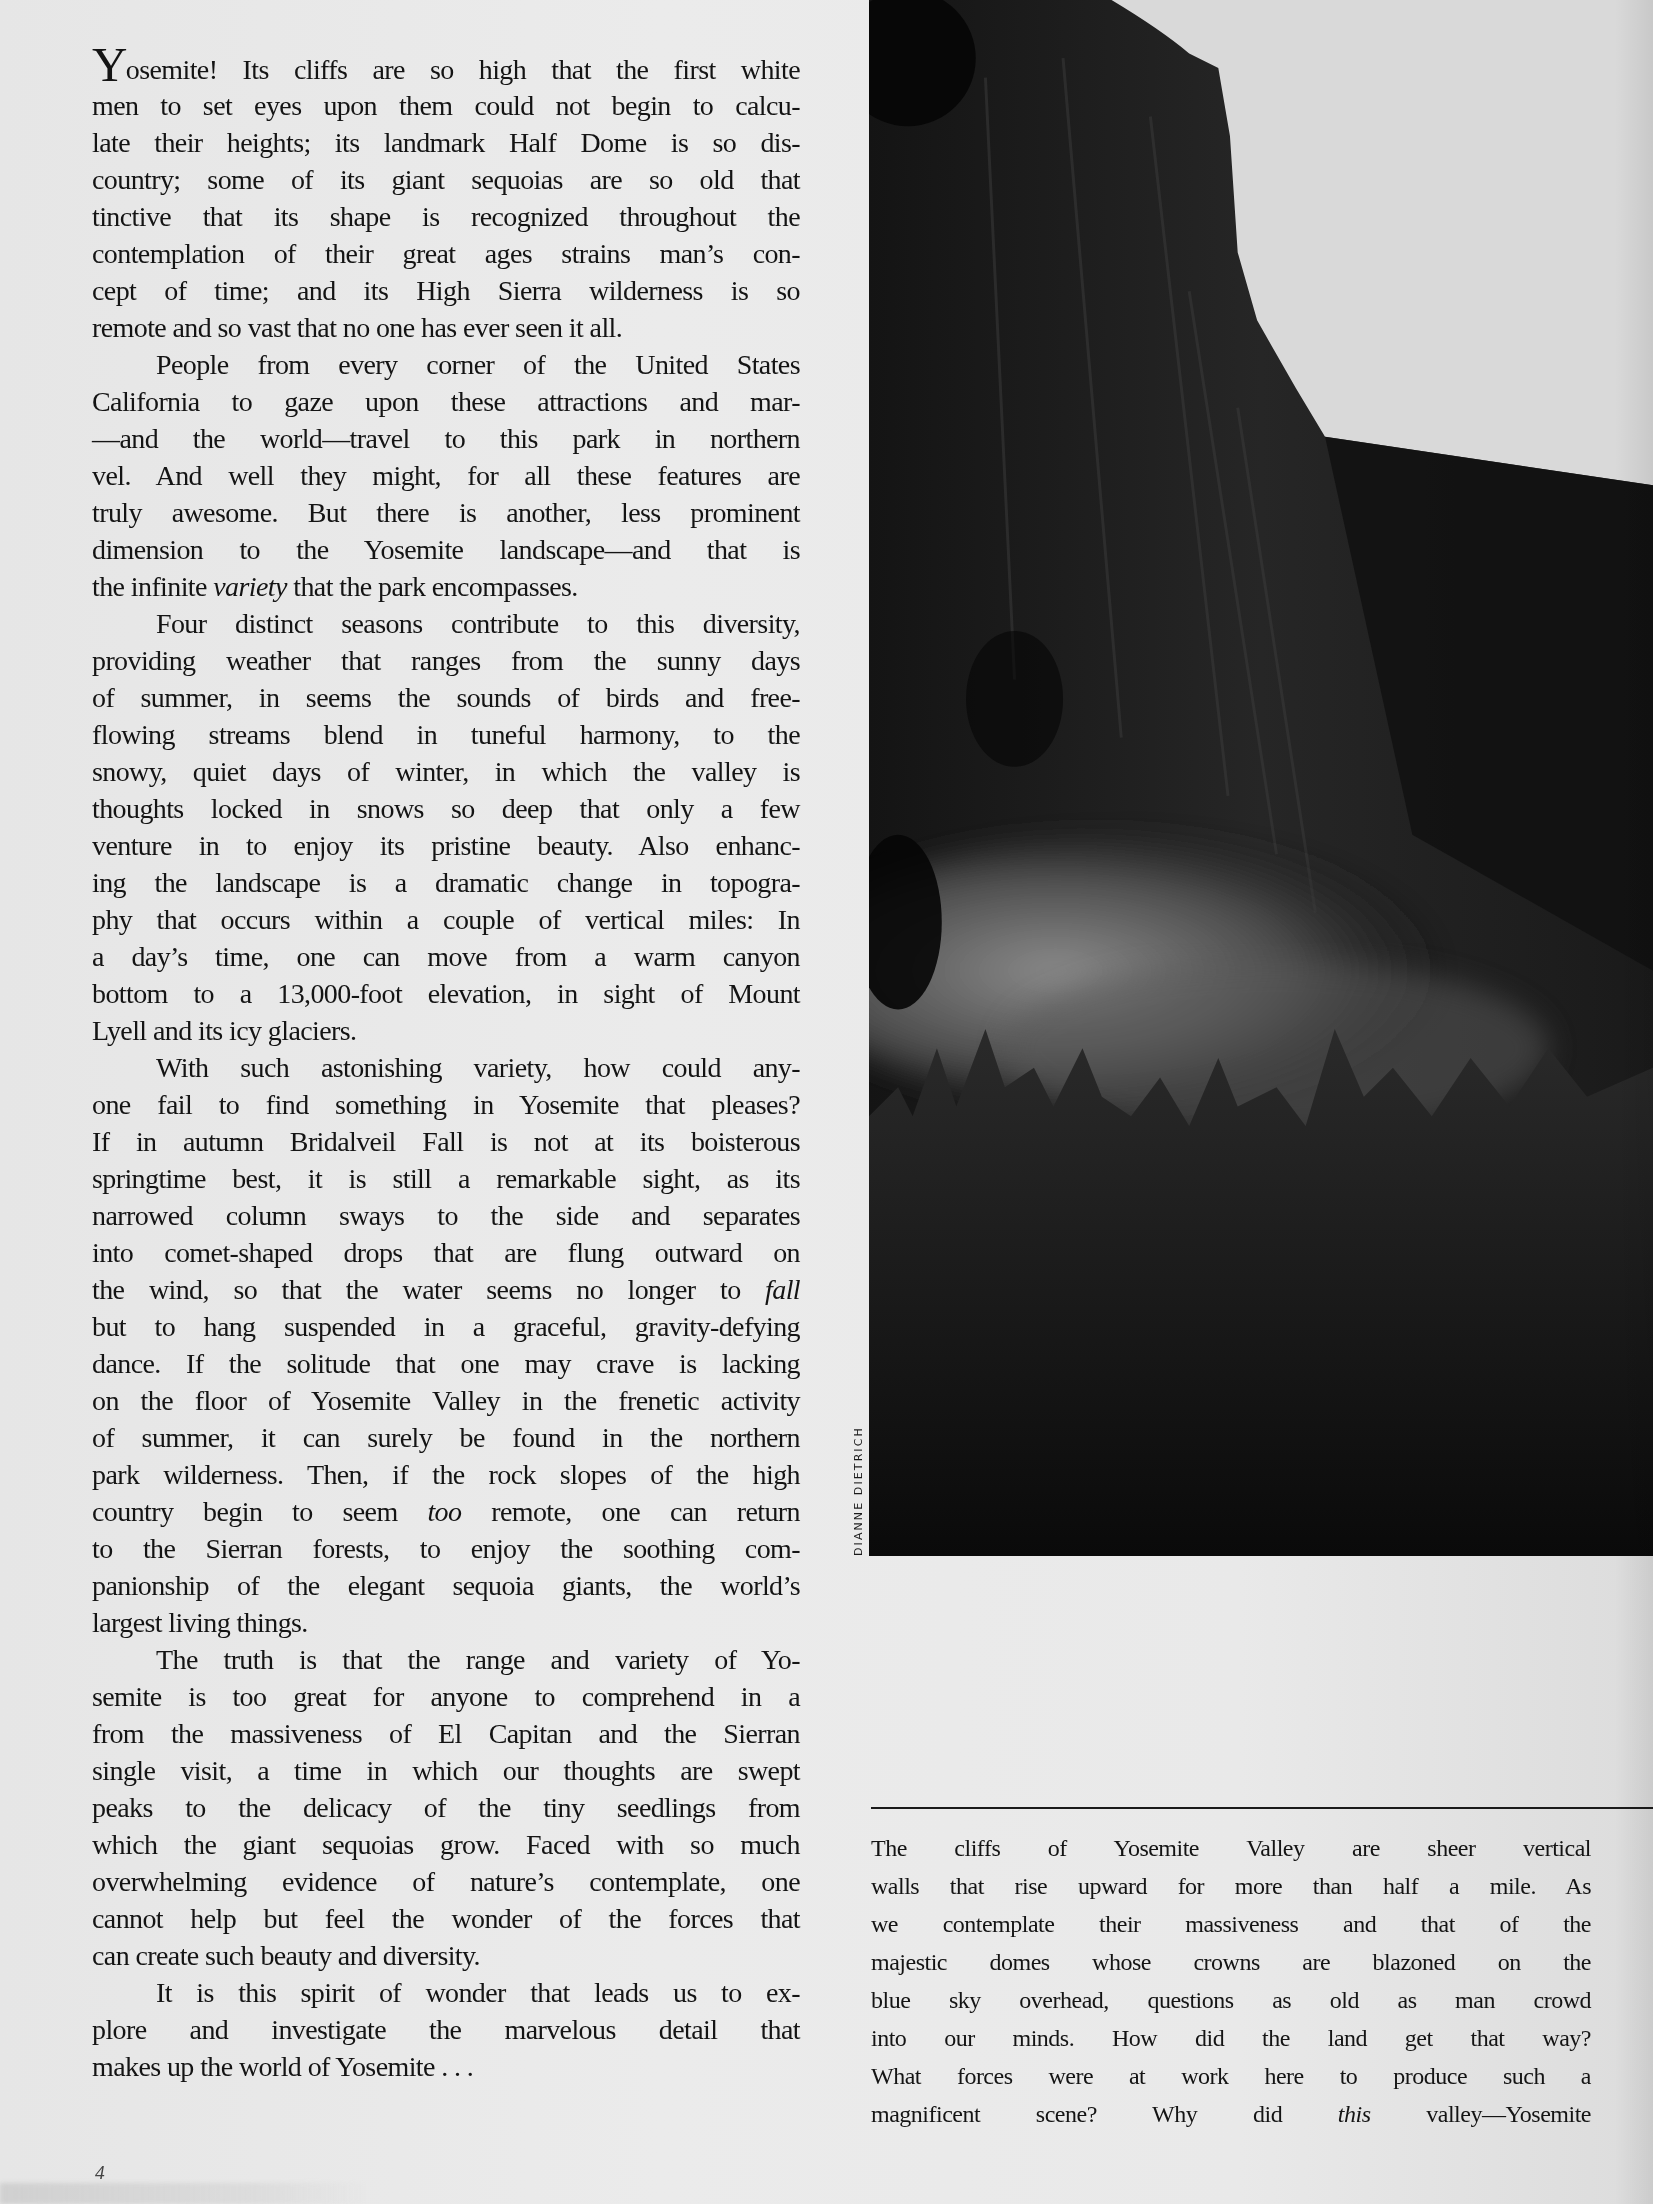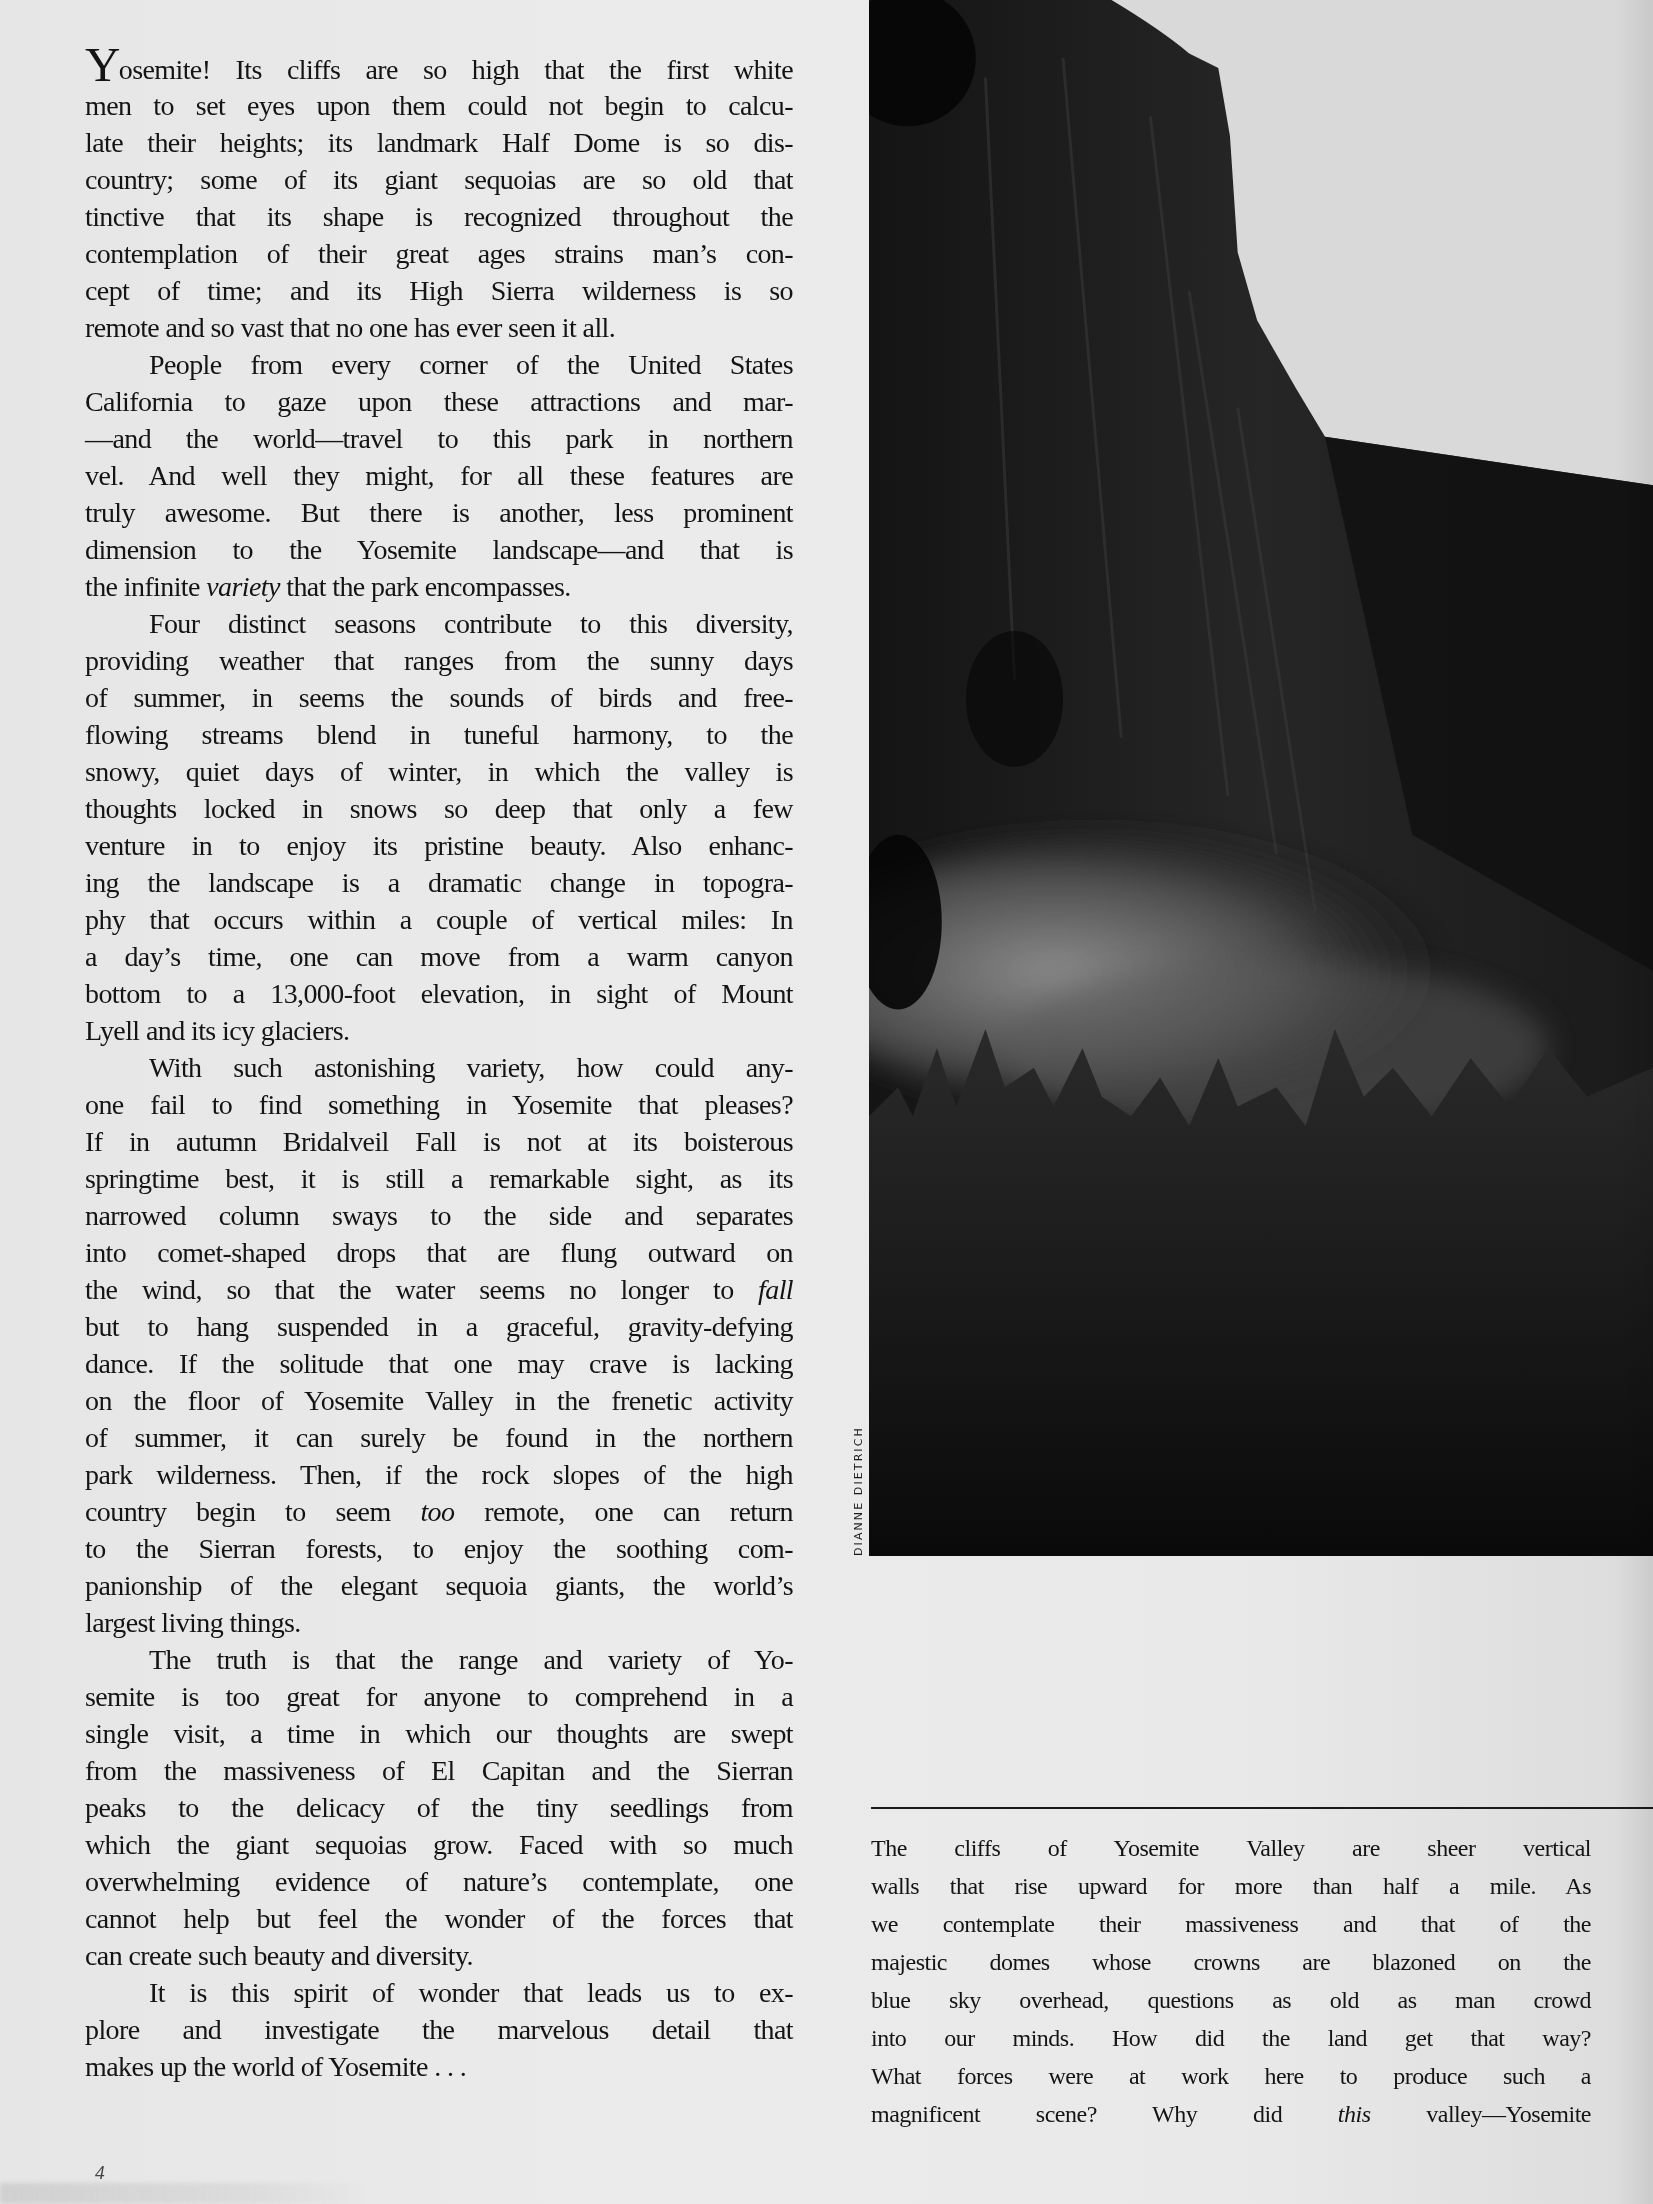--- a/index.html
+++ b/index.html
@@ -3,21 +3,21 @@
 <meta charset="utf-8">
 <style>
   html, body { margin: 0; padding: 0; }
   body {
     width: 1654px; height: 2205px; overflow: hidden; position: relative;
     background: linear-gradient(90deg, #e6e6e6 0%, #ebebeb 40%, #e9e9e9 75%, #dcdcdc 100%);
     font-family: "DejaVu Serif", "Liberation Serif", serif;
     color: #141414;
   }
   .col-left {
-    position: absolute; left: 85px; top: 50px; width: 708px;
+    position: absolute; left: 92px; top: 50px; width: 708px;
     font-size: 28px; line-height: 37px; letter-spacing: -0.6px;
     font-family: "Liberation Serif", "DejaVu Serif", serif;
     font-stretch: condensed;
   }
   .col-left .line, .col-right .line {
     display: block; text-align: justify; text-align-last: justify;
     white-space: nowrap; height: 37px; overflow: visible;
   }
   .col-left .line.last, .col-right .line.last { text-align-last: left; }
   .col-left .line.indent { padding-left: 64px; }
@@ -116,22 +116,22 @@
     <span class="line">park wilderness. Then, if the rock slopes of the high</span>
     <span class="line"><span>country begin to seem </span><em>too</em><span> remote, one can return</span></span>
     <span class="line">to the Sierran forests, to enjoy the soothing com-</span>
     <span class="line">panionship of the elegant sequoia giants, the world’s</span>
     <span class="line last">largest living things.</span>
   </div>
 
   <div>
     <span class="line indent">The truth is that the range and variety of Yo-</span>
     <span class="line">semite is too great for anyone to comprehend in a</span>
+    <span class="line">from the massiveness of El Capitan and the Sierran</span>
     <span class="line">single visit, a time in which our thoughts are swept</span>
-    <span class="line">from the massiveness of El Capitan and the Sierran</span>
     <span class="line">peaks to the delicacy of the tiny seedlings from</span>
     <span class="line">which the giant sequoias grow. Faced with so much</span>
     <span class="line">overwhelming evidence of nature’s contemplate, one</span>
     <span class="line">cannot help but feel the wonder of the forces that</span>
     <span class="line last">can create such beauty and diversity.</span>
   </div>
 
   <div>
     <span class="line indent">It is this spirit of wonder that leads us to ex-</span>
     <span class="line">plore and investigate the marvelous detail that</span>

